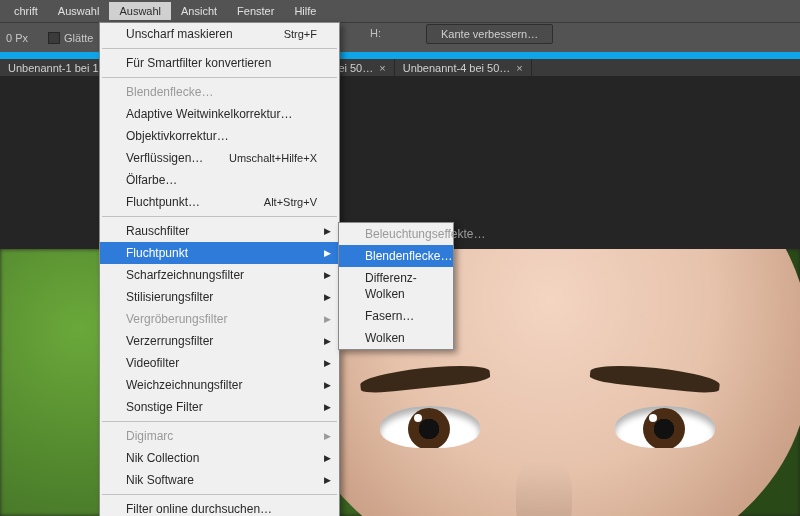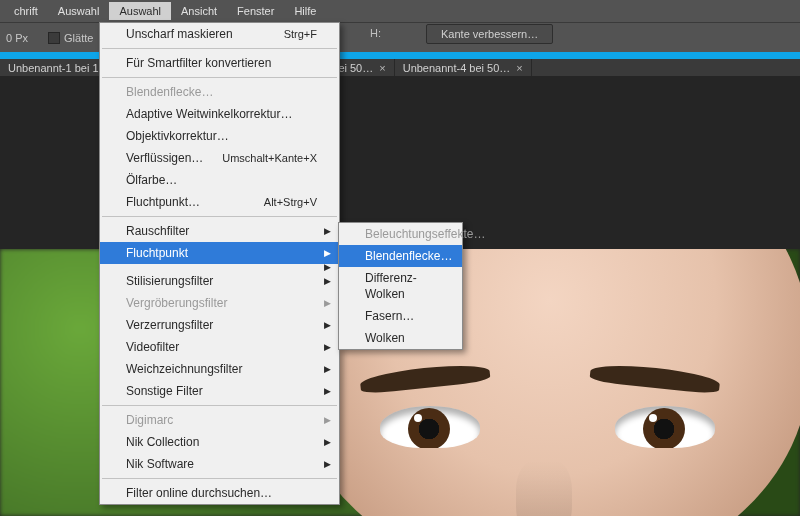--- a/index.html
+++ b/index.html
@@ -47,21 +47,21 @@
   .dropdown { position: absolute; top: 22px; left: 99px; width: 241px;
       background: #f0f0f0; color: #2a2a2a; font-size: 12px;
       border: 1px solid #8a8a8a; box-shadow: 3px 3px 6px rgba(0,0,0,.4); z-index: 50; }
   .dd-item { display: flex; align-items: center; padding: 3px 22px 3px 26px; position: relative; line-height: 16px; cursor: default; gap: 12px; }
   .dd-item.disabled { color: #9a9a9a; }
   .dd-item .shortcut { margin-left: auto; font-size: 11px; }
   .dd-item .arrow { position: absolute; right: 8px; font-size: 9px; }
   .dd-sep { height: 1px; background: #c2c2c2; margin: 3px 2px; }
   .dd-item.highlight { background: #2f7bd9; color: #fff; }
 
-  .submenu { position: absolute; top: 222px; left: 338px; width: 125px;
+  .submenu { position: absolute; top: 222px; left: 338px; width: 116px;
       background: #f0f0f0; color: #2a2a2a; font-size: 12px;
       border: 1px solid #8a8a8a; box-shadow: 3px 3px 6px rgba(0,0,0,.4); z-index: 60; }
 </style>
 </head>
 <body>
 
 <div class="menubar" id="menubar">
     <div class="menubar-item">chrift</div>
     <div class="menubar-item">Auswahl</div>
     <div class="menubar-item open">Auswahl</div>
@@ -134,39 +134,40 @@
       <span>Blendenflecke…</span>
     </div>
     <div class="dd-item">
       <span>Adaptive Weitwinkelkorrektur…</span>
     </div>
     <div class="dd-item">
       <span>Objektivkorrektur…</span>
     </div>
     <div class="dd-item">
       <span>Verflüssigen…</span>
-      <span class="shortcut">Umschalt+Kante+X</span>
+      <span class="shortcut">Umschalt+Hilfe+X</span>
     </div>
     <div class="dd-item">
       <span>Ölfarbe…</span>
     </div>
     <div class="dd-item">
       <span>Fluchtpunkt…</span>
       <span class="shortcut">Alt+Strg+V</span>
     </div>
     <div class="dd-sep"></div>
     <div class="dd-item">
       <span>Rauschfilter</span>
       <span class="arrow">▶</span>
     </div>
     <div class="dd-item highlight">
       <span>Fluchtpunkt</span>
       <span class="arrow">▶</span>
     </div>
     <div class="dd-item">
+      <span>Scharfzeichnungsfilter</span>
       <span class="arrow">▶</span>
     </div>
     <div class="dd-item">
       <span>Stilisierungsfilter</span>
       <span class="arrow">▶</span>
     </div>
     <div class="dd-item disabled">
       <span>Vergröberungsfilter</span>
       <span class="arrow">▶</span>
     </div>

